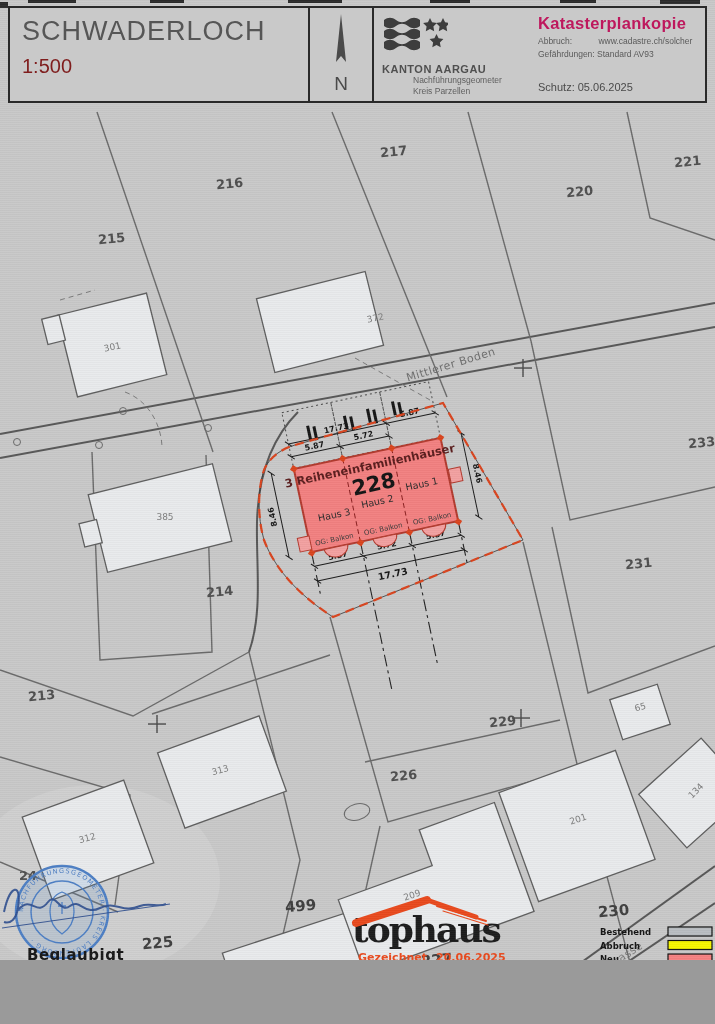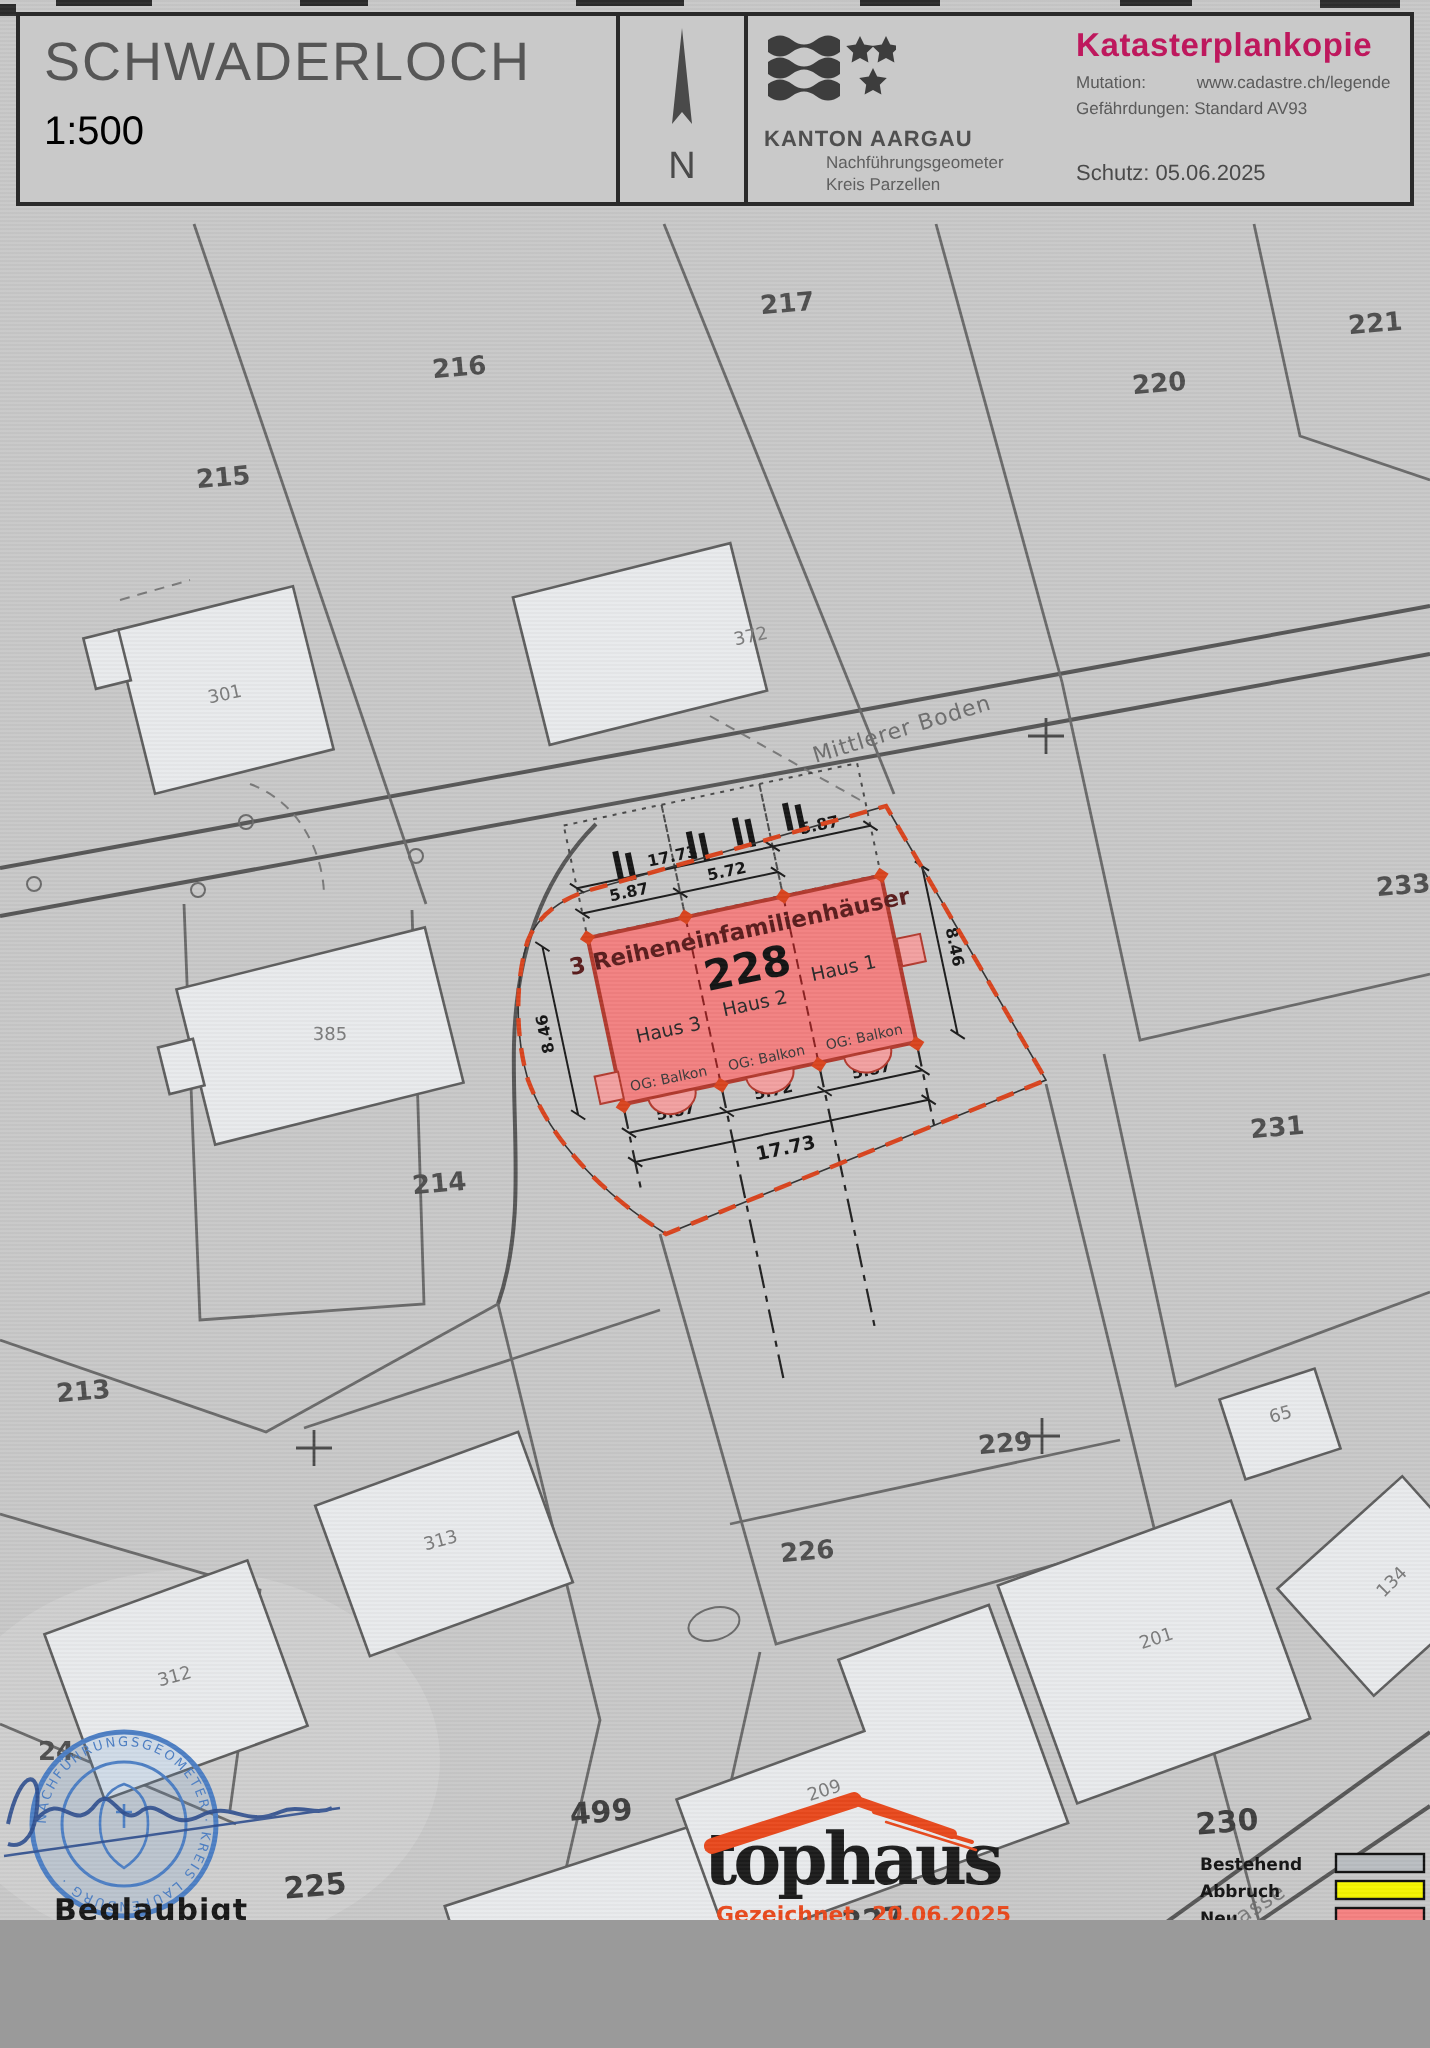--- a/index.html
+++ b/index.html
@@ -6,21 +6,21 @@
   .page{position:relative;width:715px;height:960px;background:#c8c8c8;overflow:hidden;
         font-family:"Liberation Sans",sans-serif;}
   .page::after{content:"";position:absolute;inset:0;pointer-events:none;
         background:repeating-linear-gradient(0deg,rgba(255,255,255,.03) 0 1px,rgba(0,0,0,.025) 1px 2px);}
   .mapsvg{position:absolute;left:0;top:0;}
   
   .header{position:absolute;left:8px;top:6px;width:699px;height:97px;display:flex;z-index:3;}
   .hbox{border:2px solid #2a2a2a;background:#c9c9c9;box-sizing:border-box;}
   .hbox-title{width:302px;padding:8px 12px;}
   .plan-title{font-size:27px;color:#565656;letter-spacing:1px;font-weight:500;}
-  .plan-scale{font-size:20px;color:#000000;margin-top:8px;}
+  .plan-scale{font-size:20px;color:#7f1d1d;margin-top:8px;}
   .hbox-north{width:66px;margin-left:-2px;display:flex;flex-direction:column;align-items:center;justify-content:flex-start;padding-top:4px;}
   .north-n{font-size:19px;color:#4a4a4a;line-height:1;}
   .hbox-info{flex:1;margin-left:-2px;display:flex;padding:6px 8px;}
   .canton-block{width:152px;}
   .canton-name{font-size:11px;font-weight:bold;color:#4f4f4f;letter-spacing:.5px;margin-top:3px;}
   .canton-sub{font-size:8.5px;color:#5f5f5f;line-height:1.3;padding-left:31px;}
   .copy-block{flex:1;display:flex;flex-direction:column;padding-left:4px;}
   .copy-title{font-size:16.5px;font-weight:600;color:#be185d;letter-spacing:.3px;}
   .copy-row{font-size:8.5px;color:#5a5a5a;margin-top:3px;}
   .copy-row .lbl{display:inline-block;width:58px;}
@@ -353,22 +353,22 @@
           <path transform="translate(54.5,27)" d="m0,-7 2.1,4.3 4.8,.7 -3.5,3.4 .8,4.8 -4.2,-2.2 -4.2,2.2 .8,-4.8 -3.5,-3.4 4.8,-.7 z"></path>
         </g>
       </svg>
       <div class="canton-name">KANTON AARGAU</div>
       <div class="canton-sub">Nachführungsgeometer</div>
       <div class="canton-sub">Kreis Parzellen</div>
     </div>
     <div class="copy-block">
       <div class="copy-title">Katasterplankopie</div>
       <div class="copy-row">
-        <span class="lbl">Mutation:</span>
-        <span>www.cadastre.ch/legende</span>
+        <span class="lbl">Abbruch:</span>
+        <span>www.cadastre.ch/solcher</span>
       </div>
       <div class="copy-row">Gefährdungen: Standard AV93</div>
       <div class="copy-date">
         <span>Schutz:</span>
         <span>05.06.2025</span>
       </div>
     </div>
   </div>
 </div>
 

